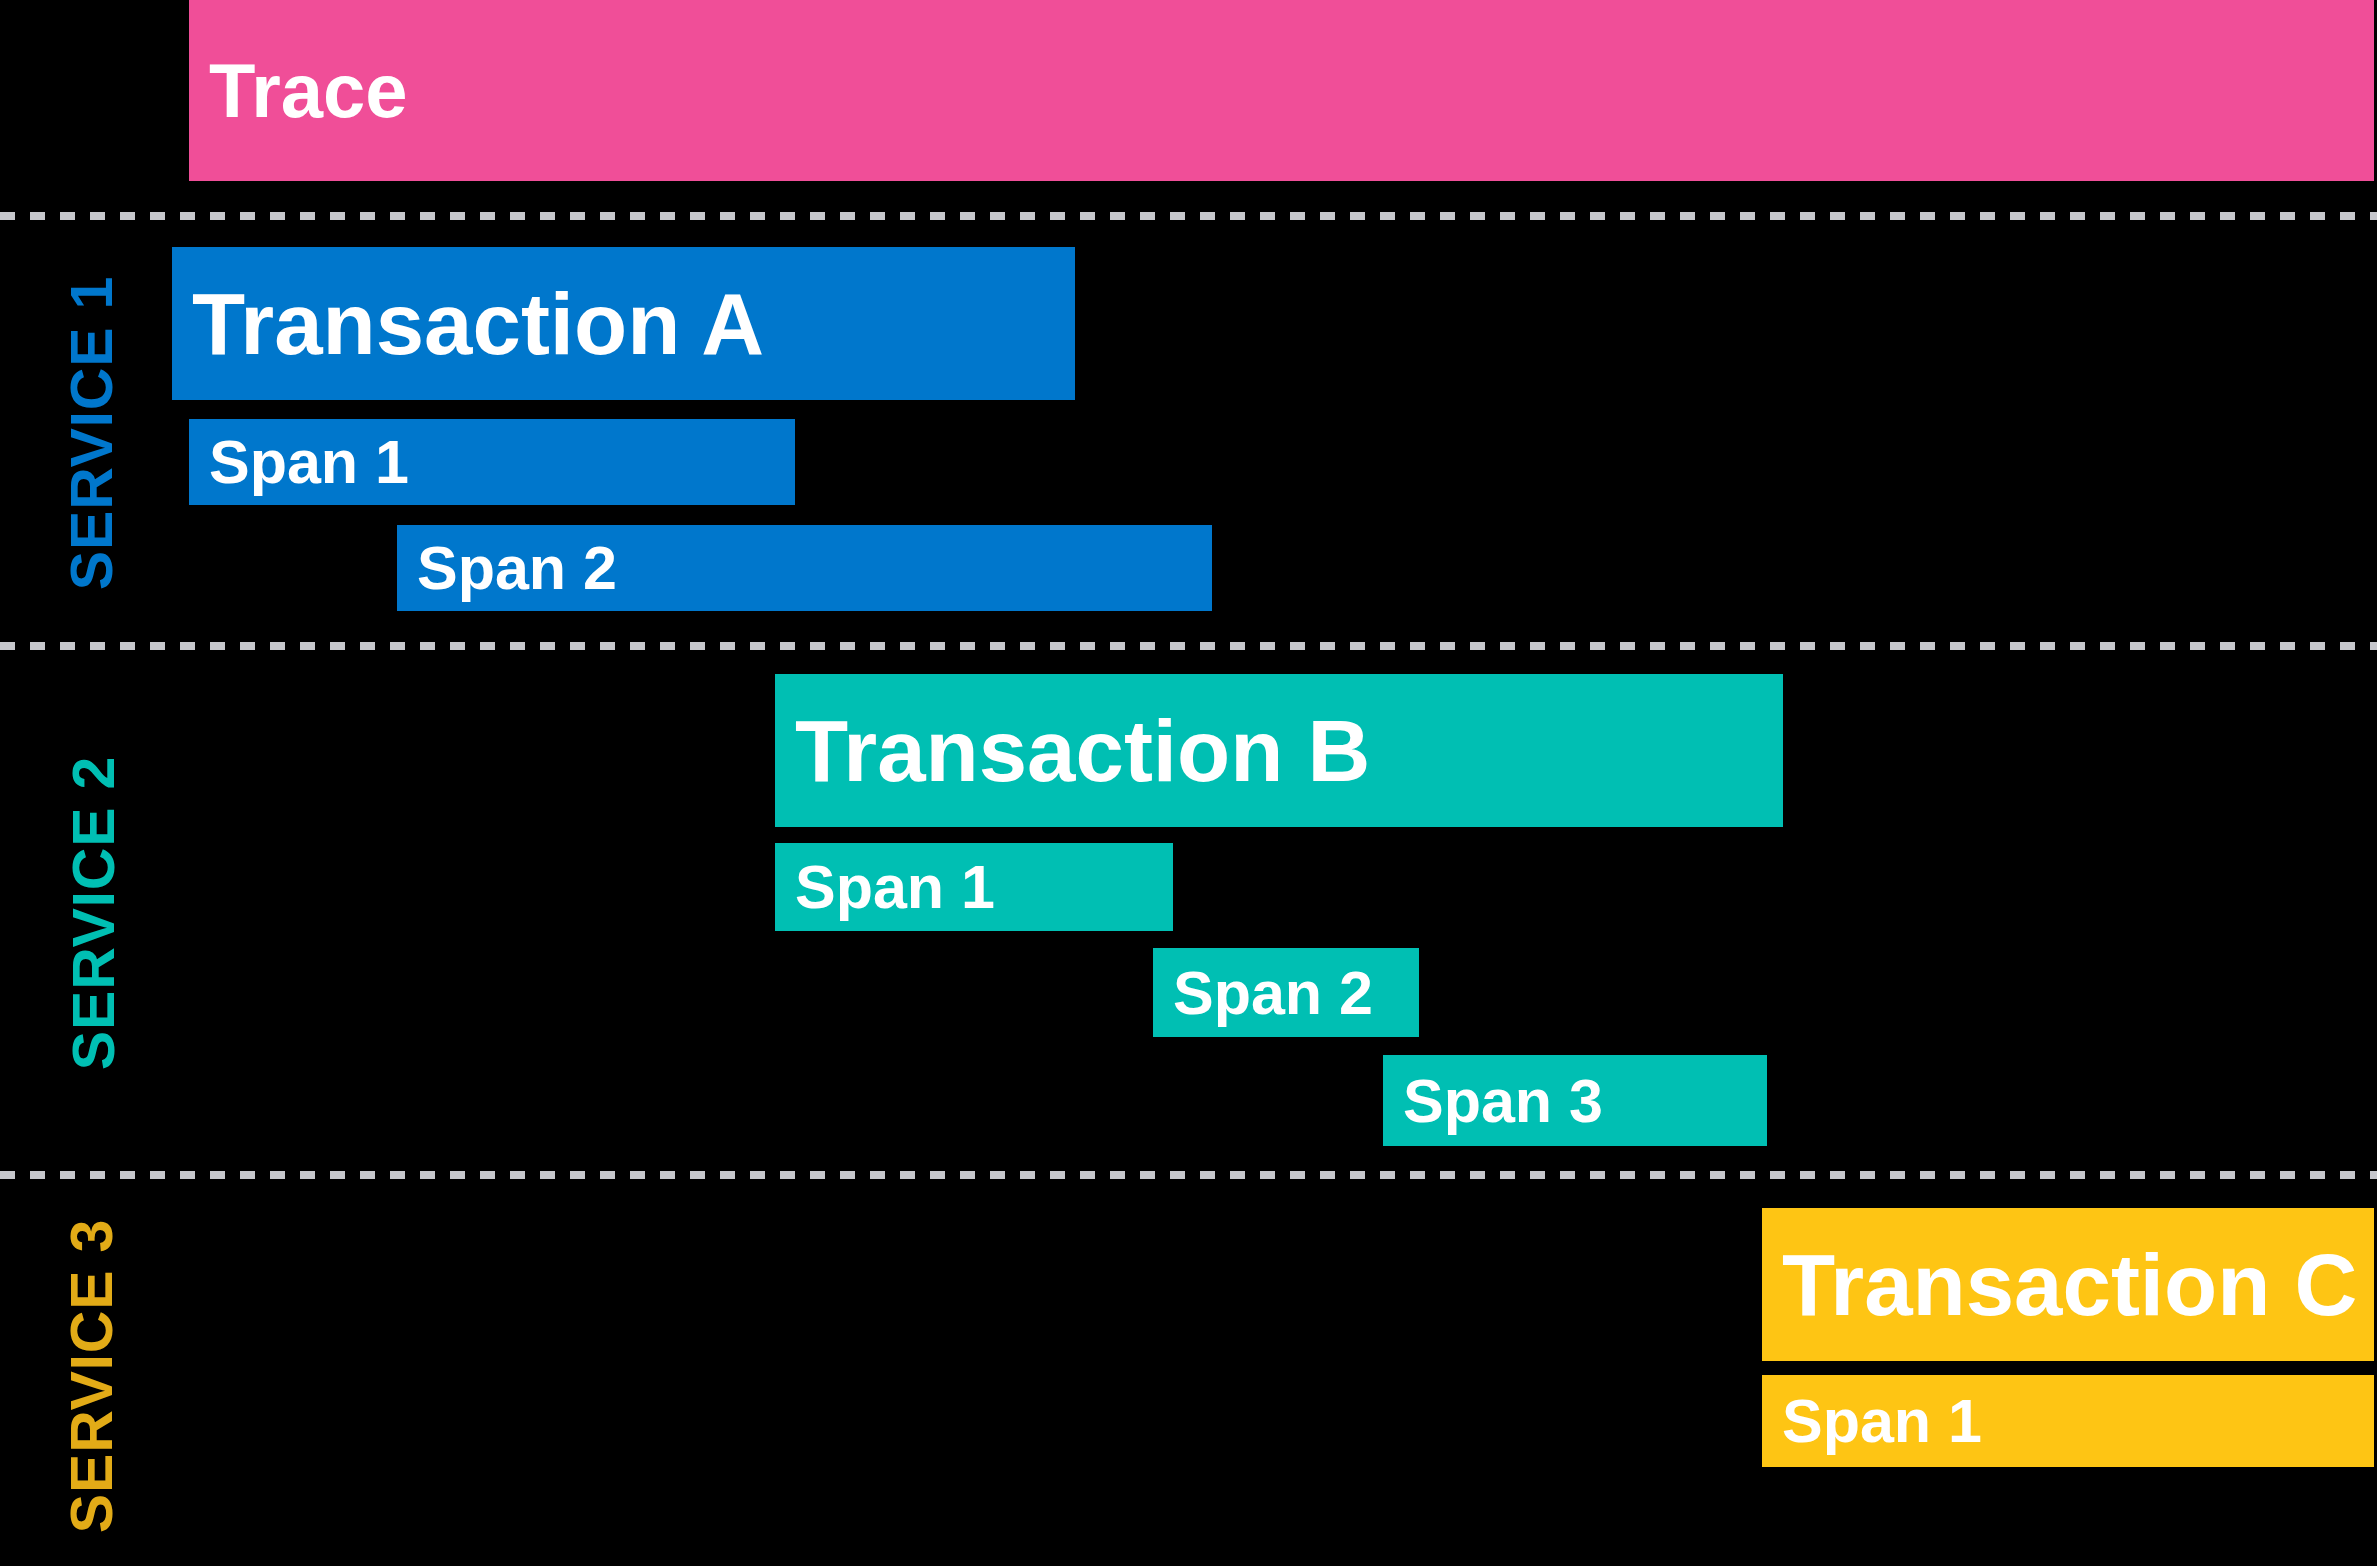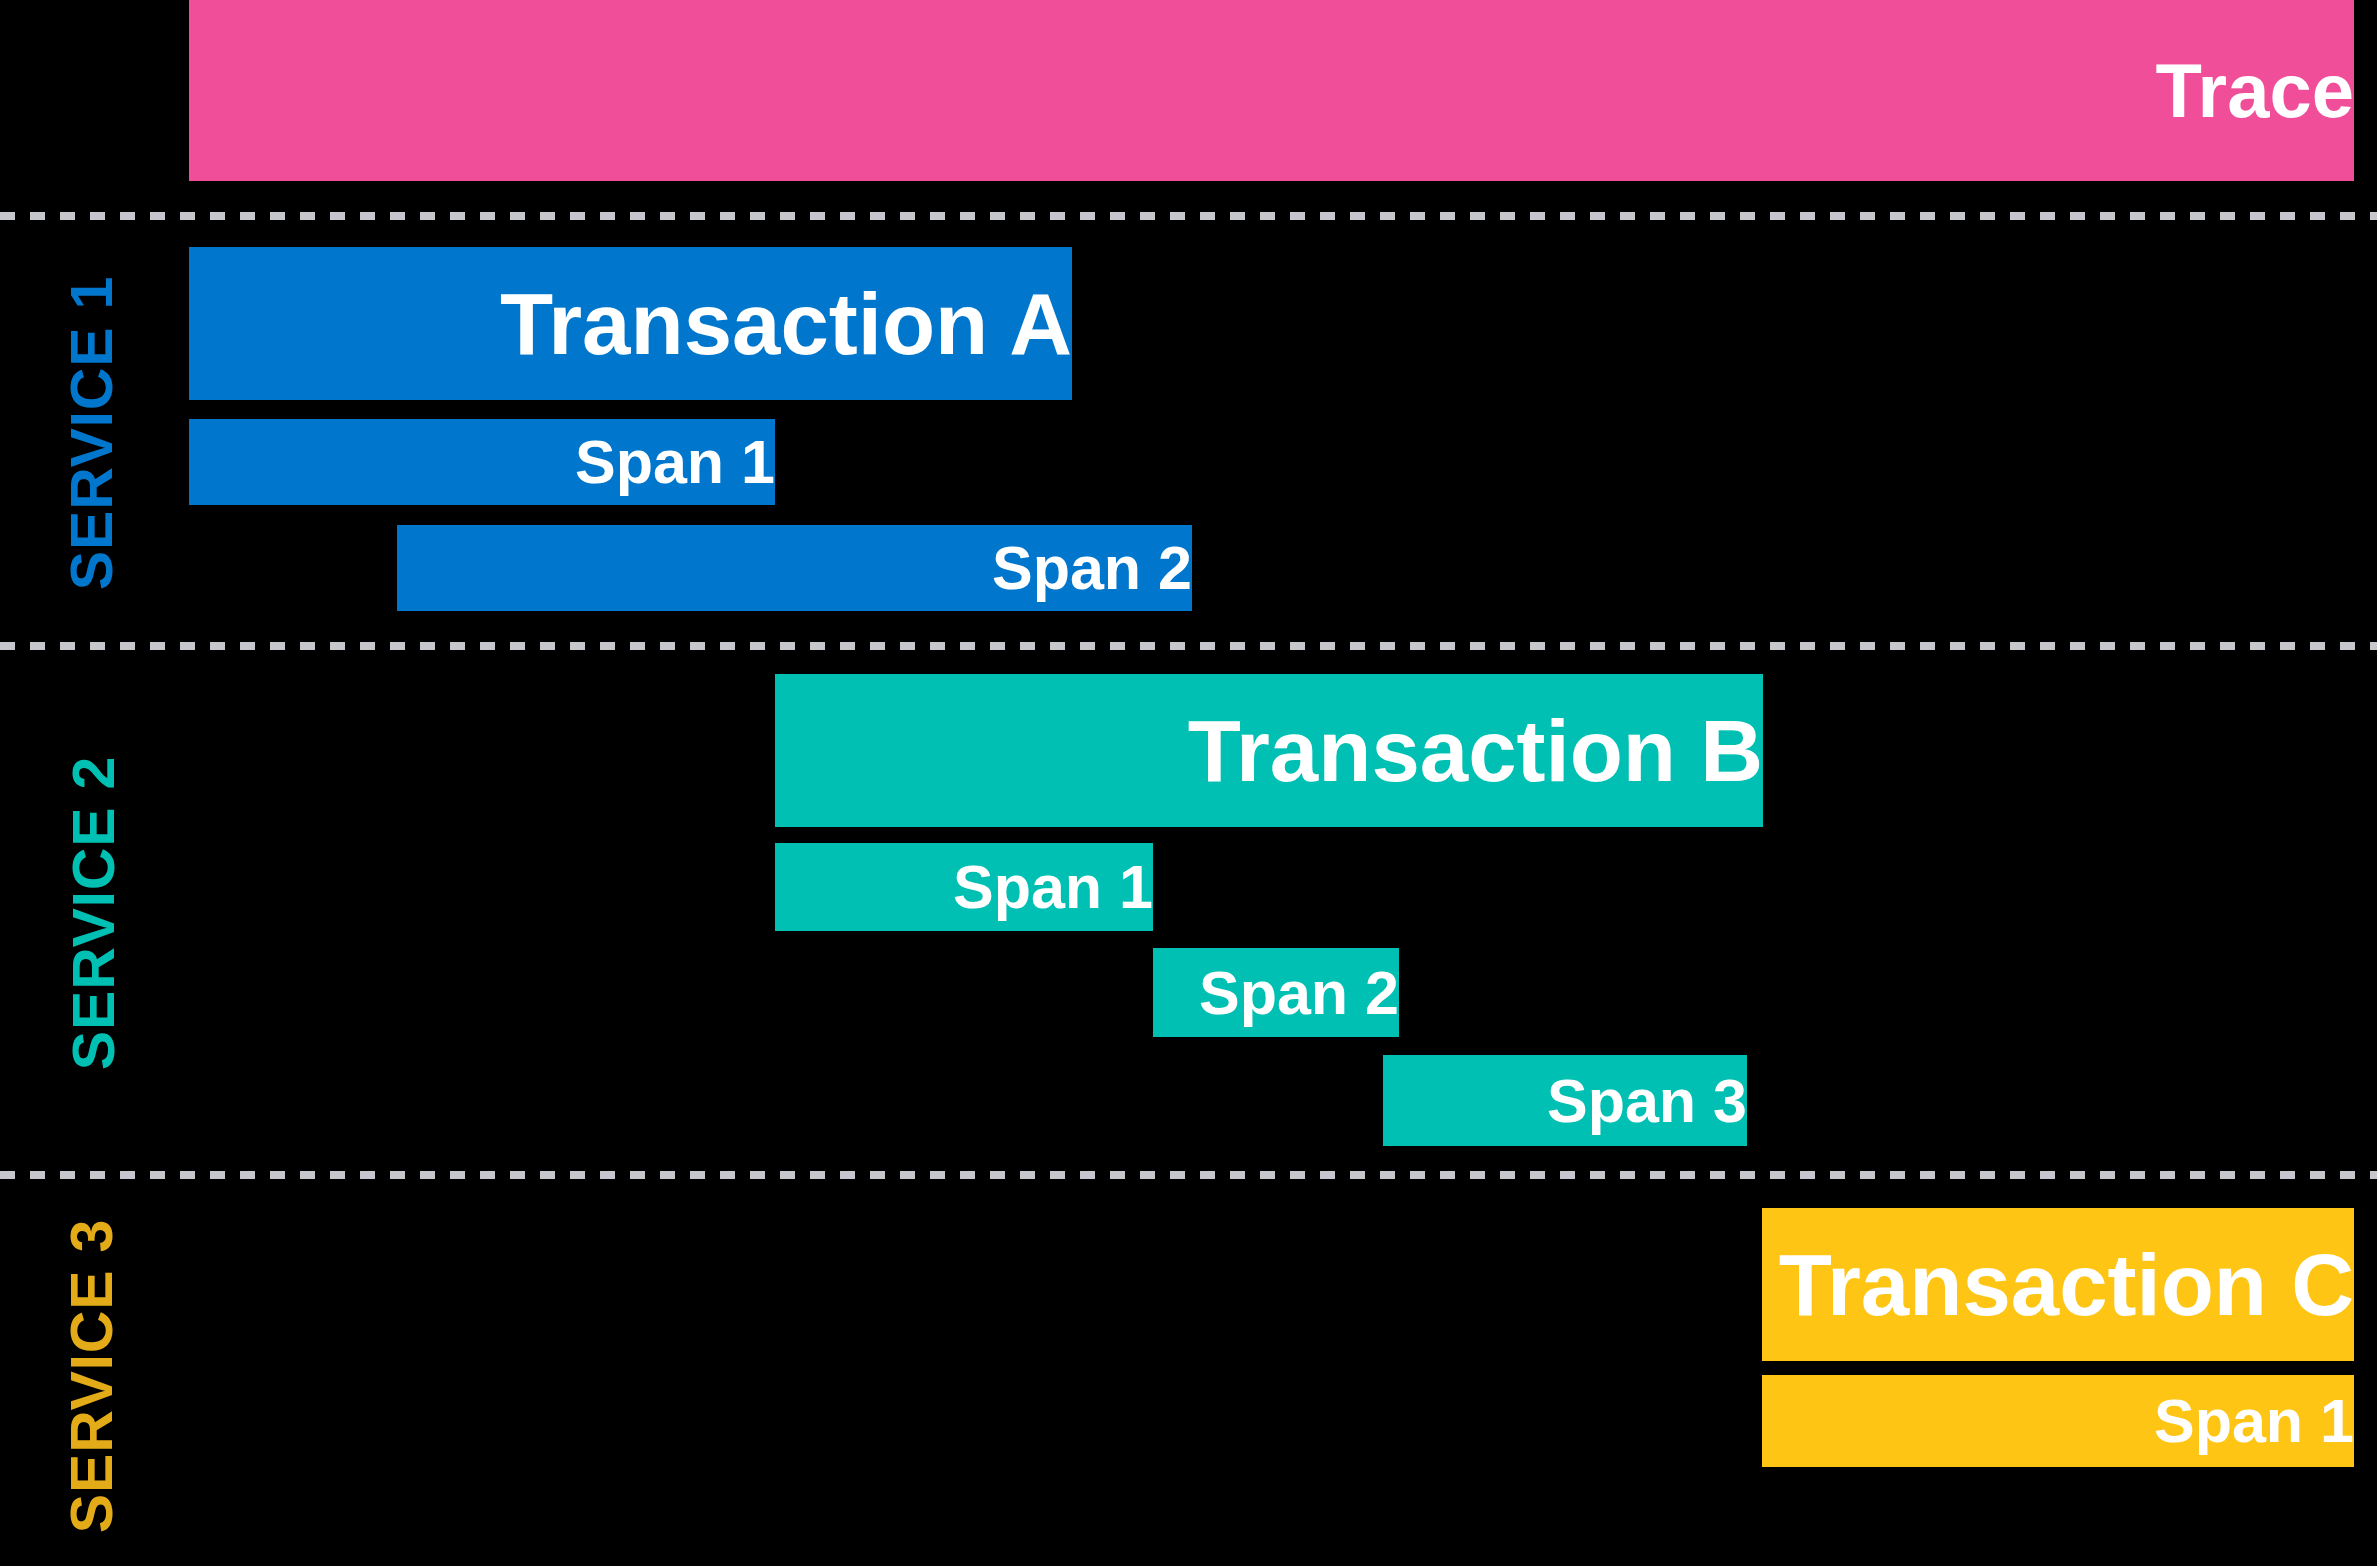--- a/index.html
+++ b/index.html
@@ -12,27 +12,28 @@
     width: 2377px;
     height: 1566px;
     background: var(--background, #000);
     overflow: hidden;
     font-family: "Liberation Sans", sans-serif;
   }
   .bar {
     position: absolute;
     display: flex;
     align-items: center;
-    justify-content: flex-end;
+    justify-content: flex-start;
     color: var(--bar-text, #fff);
     font-weight: 600;
     white-space: nowrap;
+    padding-left: 20px;
   }
   .bar-trace   { left: 189px;  top: 0;      width: 2165px; height: 181px; background: var(--trace-pink);   font-size: 76px; }
-  .bar-txa     { left: 189px;  top: 247px;  width: 883px; height: 153px; background: var(--service1-blue); font-size: 87px; }
+  .bar-txa     { left: 172px;  top: 247px;  width: 883px; height: 153px; background: var(--service1-blue); font-size: 87px; }
   .bar-s1sp1   { left: 189px;  top: 419px;  width: 586px;  height: 86px; background: var(--service1-blue); font-size: 61px; }
   .bar-s1sp2   { left: 397px;  top: 525px;  width: 795px; height: 86px; background: var(--service1-blue); font-size: 61px; }
   .bar-txb     { left: 775px; top: 674px;  width: 988px; height: 153px; background: var(--service2-teal); font-size: 87px; }
   .bar-s2sp1   { left: 775px; top: 843px; width: 378px;  height: 88px; background: var(--service2-teal); font-size: 61px; }
   .bar-s2sp2   { left: 1153px; top: 948px; width: 246px;  height: 89px; background: var(--service2-teal); font-size: 61px; }
   .bar-s2sp3   { left: 1383px; top: 1055px; width: 364px;  height: 91px; background: var(--service2-teal); font-size: 61px; }
   .bar-txc     { left: 1762px; top: 1208px; width: 592px;  height: 153px; background: var(--service3-yellow); font-size: 87px; }
   .bar-s3sp1   { left: 1762px; top: 1375px; width: 592px;  height: 92px; background: var(--service3-yellow); font-size: 61px; }
 
   .sep {

